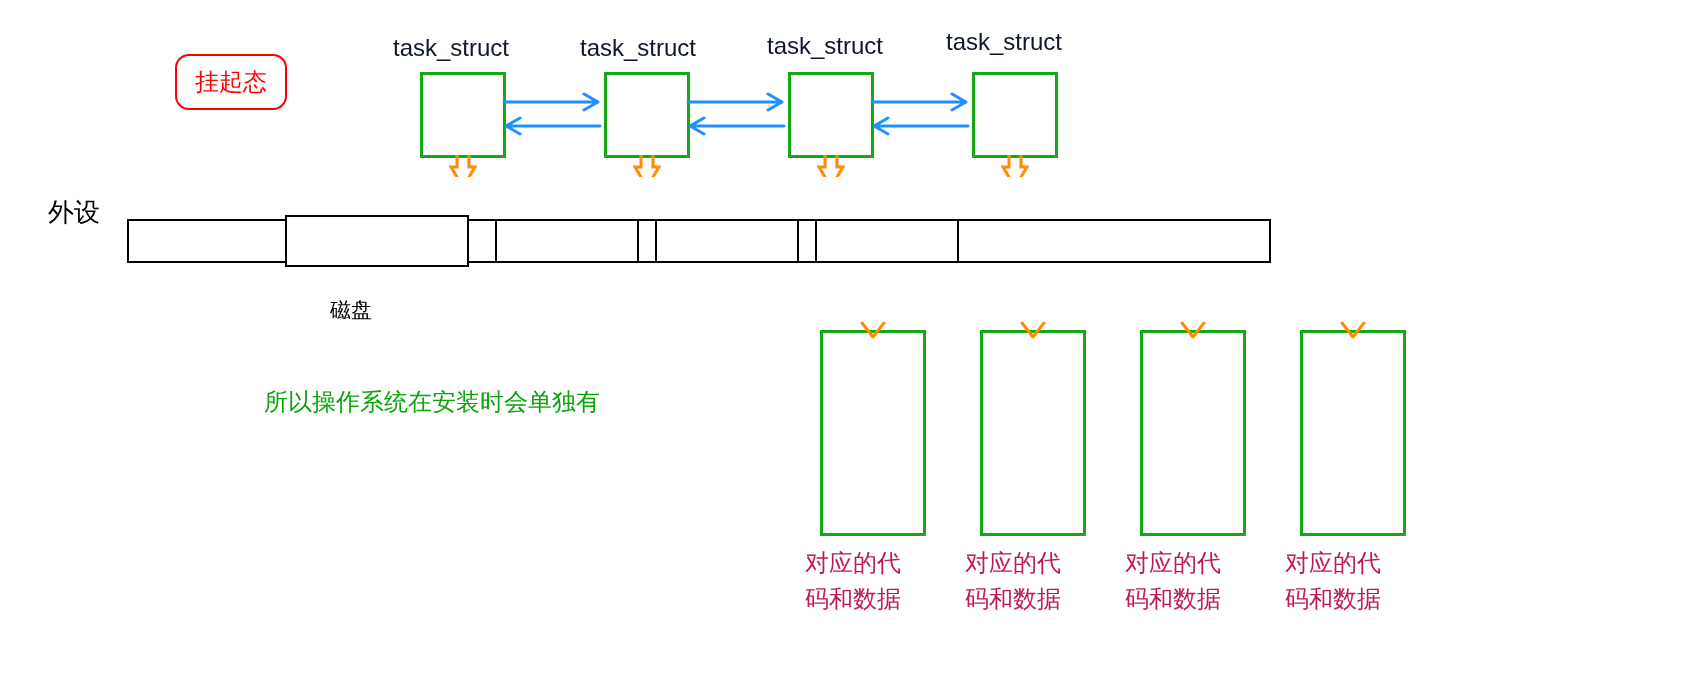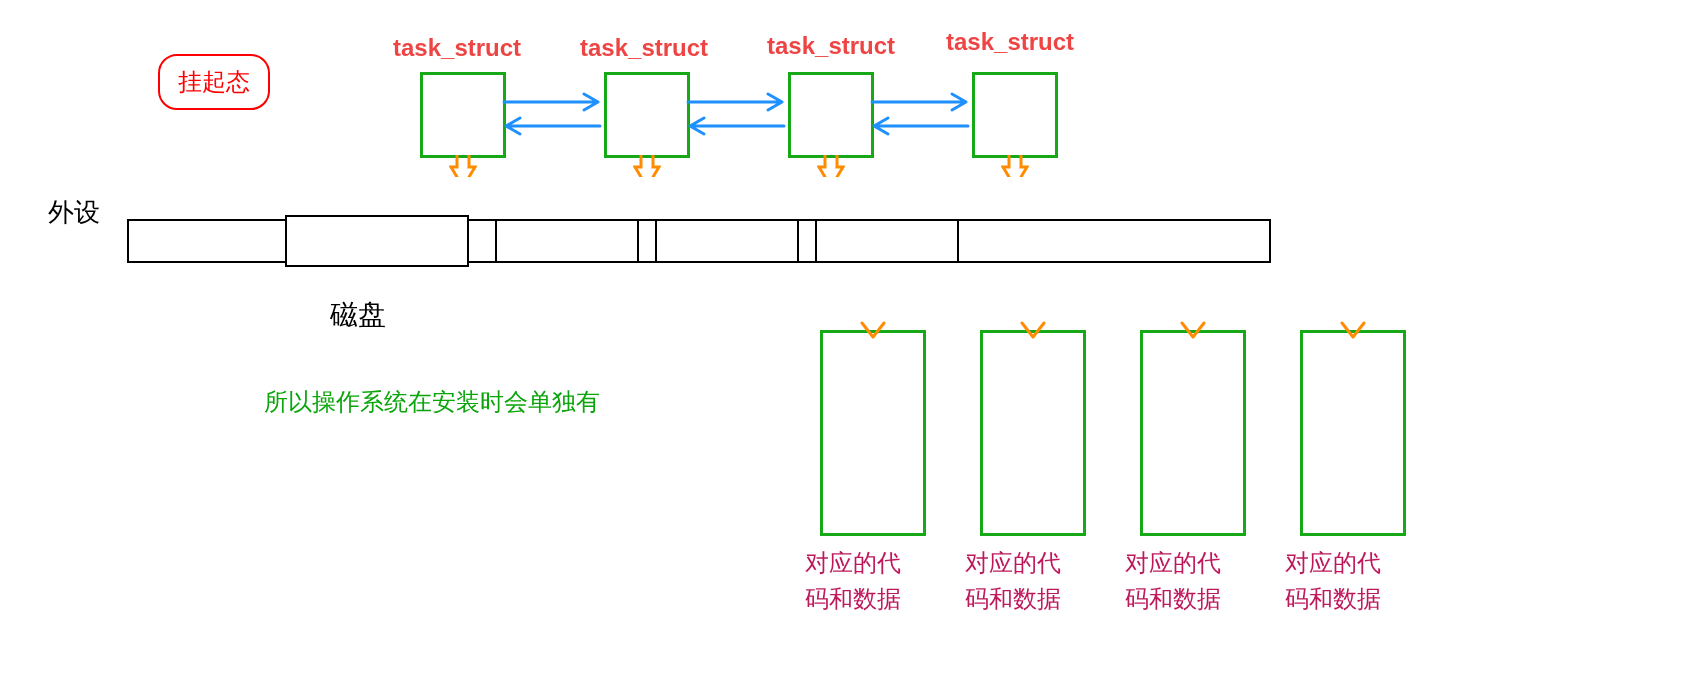--- a/index.html
+++ b/index.html
@@ -15,24 +15,23 @@
   .abs { position: absolute; }
   .state-badge {
     border: 2.5px solid #ff0000;
     border-radius: 14px;
     color: #ff0000;
     font-size: 24px;
     padding: 10px 18px;
     text-align: center;
   }
   .ts-label {
-    color: #ef4444;
+    color: #0f172a;
     font-size: 24px;
     white-space: nowrap;
-    font-weight: bold;
   }
   .ts-box {
     border: 3px solid #16a816;
     background: #fff;
     width: 80px;
     height: 80px;
   }
   .feet {
     position: absolute;
     bottom: -22px;
@@ -52,21 +51,21 @@
   }
   .peripheral-bar {
     border: 2.5px solid #000;
     background: #fff;
   }
   .partition {
     border: 2.5px solid #000;
     background: #fff;
   }
   .disk-label {
-    font-size: 28px;
+    font-size: 21px;
     color: #000;
   }
   .note-text {
     color: #0aa50a;
     font-size: 24px;
     line-height: 2.0;
   }
   .swap-box {
     border: 3px solid #16a816;
     background: #fff;
@@ -85,21 +84,21 @@
     color: #be185d;
     font-size: 24px;
     line-height: 1.5;
     text-align: center;
     white-space: nowrap;
   }
 </style>
 </head>
 <body>
 
-<div class="abs state-badge" style="left:158px; top:54px;border-radius:19px;">
+<div class="abs state-badge" style="left:175px; top:54px;">
   <span>挂起态</span>
 </div>
 
 <div class="abs ts-label" style="left:393px; top:34px;">task_struct</div>
 <div class="abs ts-label" style="left:580px; top:34px;">task_struct</div>
 <div class="abs ts-label" style="left:767px; top:32px;">task_struct</div>
 <div class="abs ts-label" style="left:946px; top:28px;">task_struct</div>
 
 <div class="abs ts-box" style="left:420px; top:72px;">
   <div class="feet">

